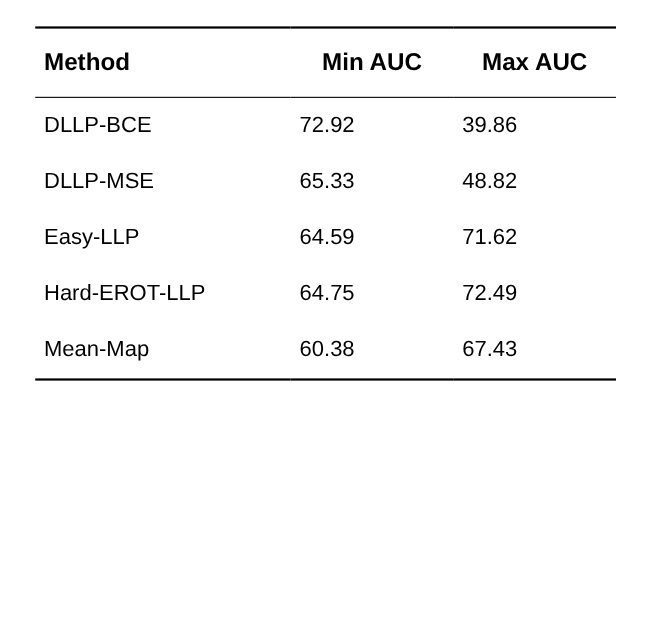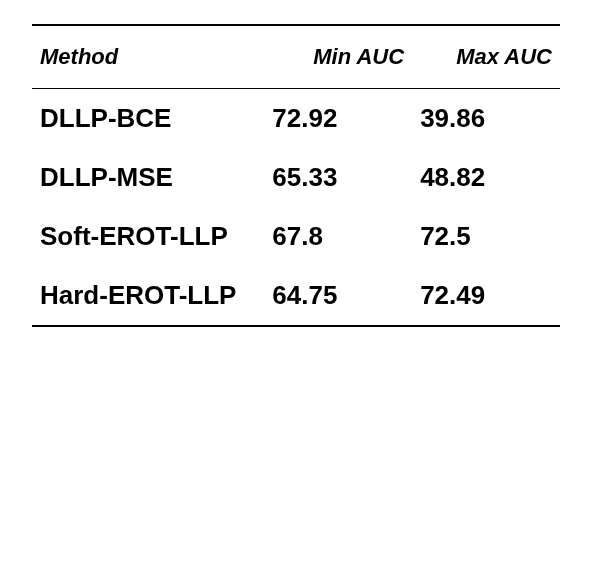--- a/index.html
+++ b/index.html
@@ -15,39 +15,38 @@
       font-family: -apple-system, BlinkMacSystemFont, "Segoe UI", "Helvetica Neue", Arial, sans-serif;
     }
     table {
       width: 100%;
       border-collapse: collapse;
       border-top: 2.5px solid #000;
       border-bottom: 2.5px solid #000;
     }
     thead tr {
       border-bottom: 1.5px solid #000;
-      font-style: italic;
     }
     th {
       font-weight: 700;
       font-size: 22px;
       padding: 18px 8px 18px 8px;
       color: #000;
     }
     th.col-method {
       text-align: left;
       width: 44%;
     }
     th.col-num {
-      text-align: right;
+      text-align: center;
       width: 28%;
     }
     td {
-      font-size: 26px;
-      font-weight: 700;
+      font-size: 20px;
+      font-weight: 400;
       padding: 14px 8px 14px 8px;
       color: #000;
     }
     td.col-method {
       text-align: left;
     }
     td.col-num {
       text-align: left;
     }
   </style>
@@ -68,23 +67,28 @@
         <td class="col-method">DLLP-BCE</td>
         <td class="col-num">72.92</td>
         <td class="col-num">39.86</td>
       </tr>
       <tr>
         <td class="col-method">DLLP-MSE</td>
         <td class="col-num">65.33</td>
         <td class="col-num">48.82</td>
       </tr>
       <tr>
-        <td class="col-method">Soft-EROT-LLP</td>
-        <td class="col-num">67.8</td>
-        <td class="col-num">72.5</td>
+        <td class="col-method">Easy-LLP</td>
+        <td class="col-num">64.59</td>
+        <td class="col-num">71.62</td>
       </tr>
       <tr>
         <td class="col-method">Hard-EROT-LLP</td>
         <td class="col-num">64.75</td>
         <td class="col-num">72.49</td>
       </tr>
+      <tr>
+        <td class="col-method">Mean-Map</td>
+        <td class="col-num">60.38</td>
+        <td class="col-num">67.43</td>
+      </tr>
     </tbody>
 </table>
 
 </body></html>

